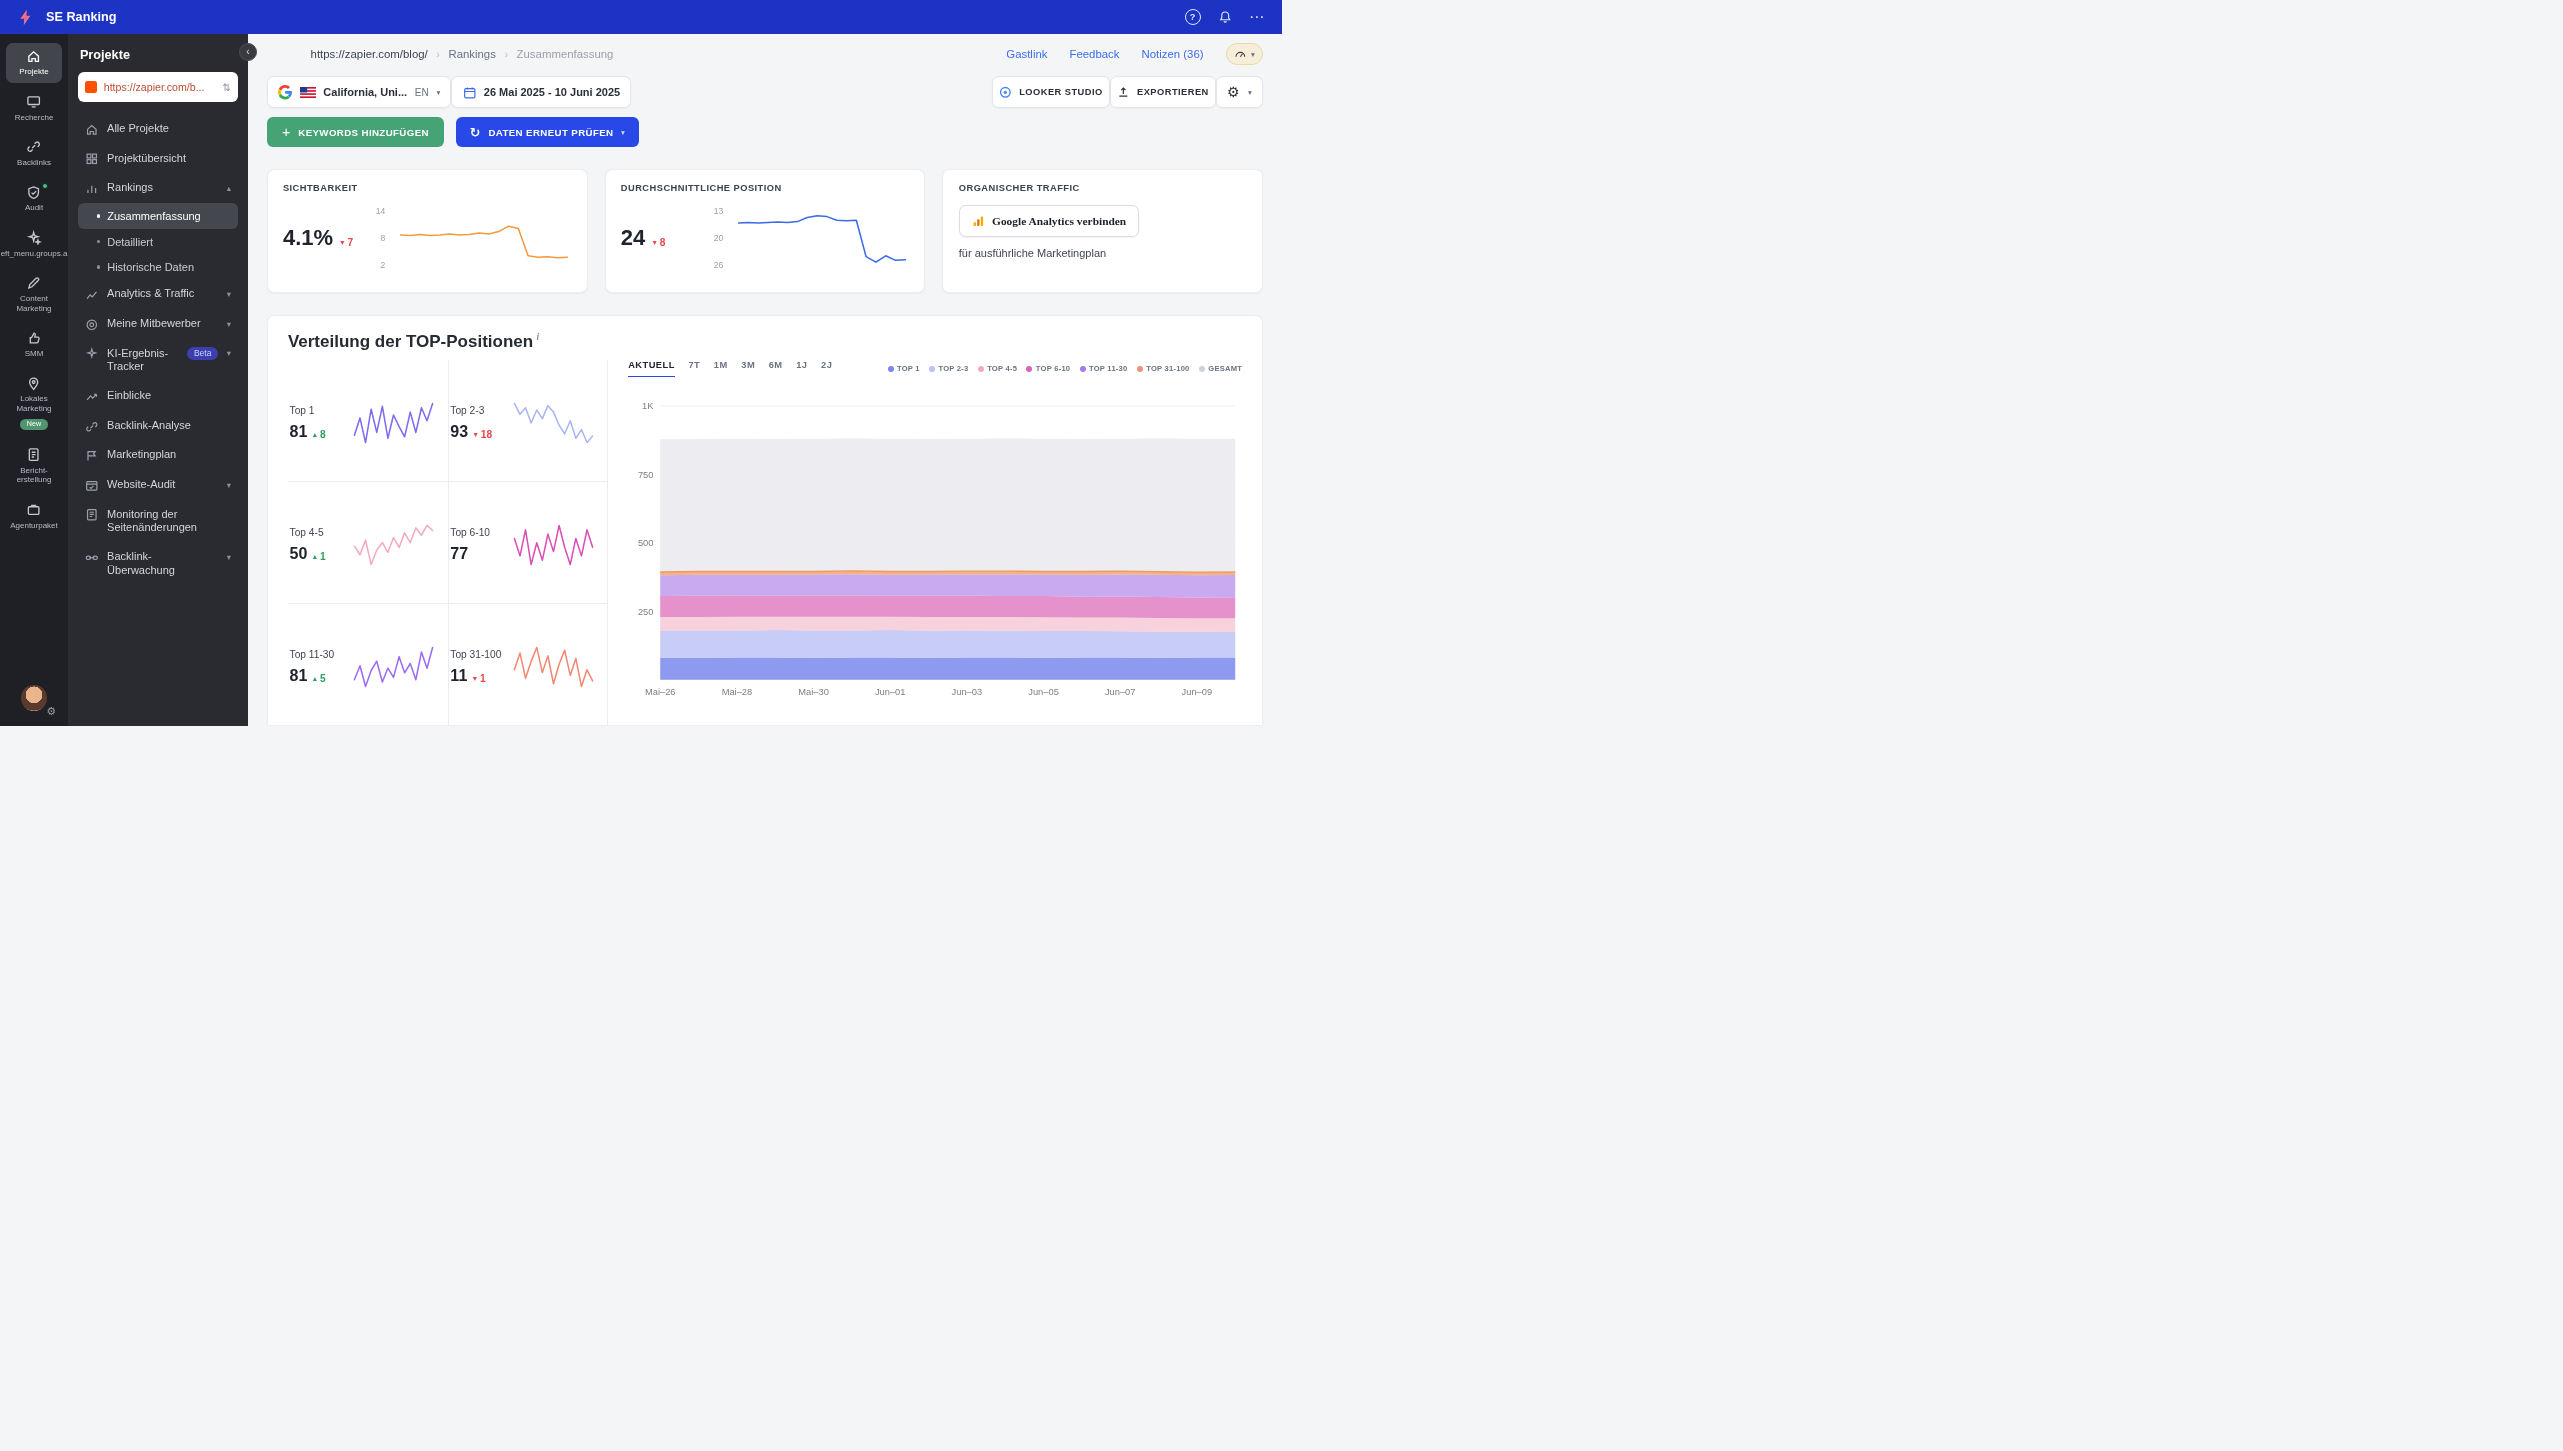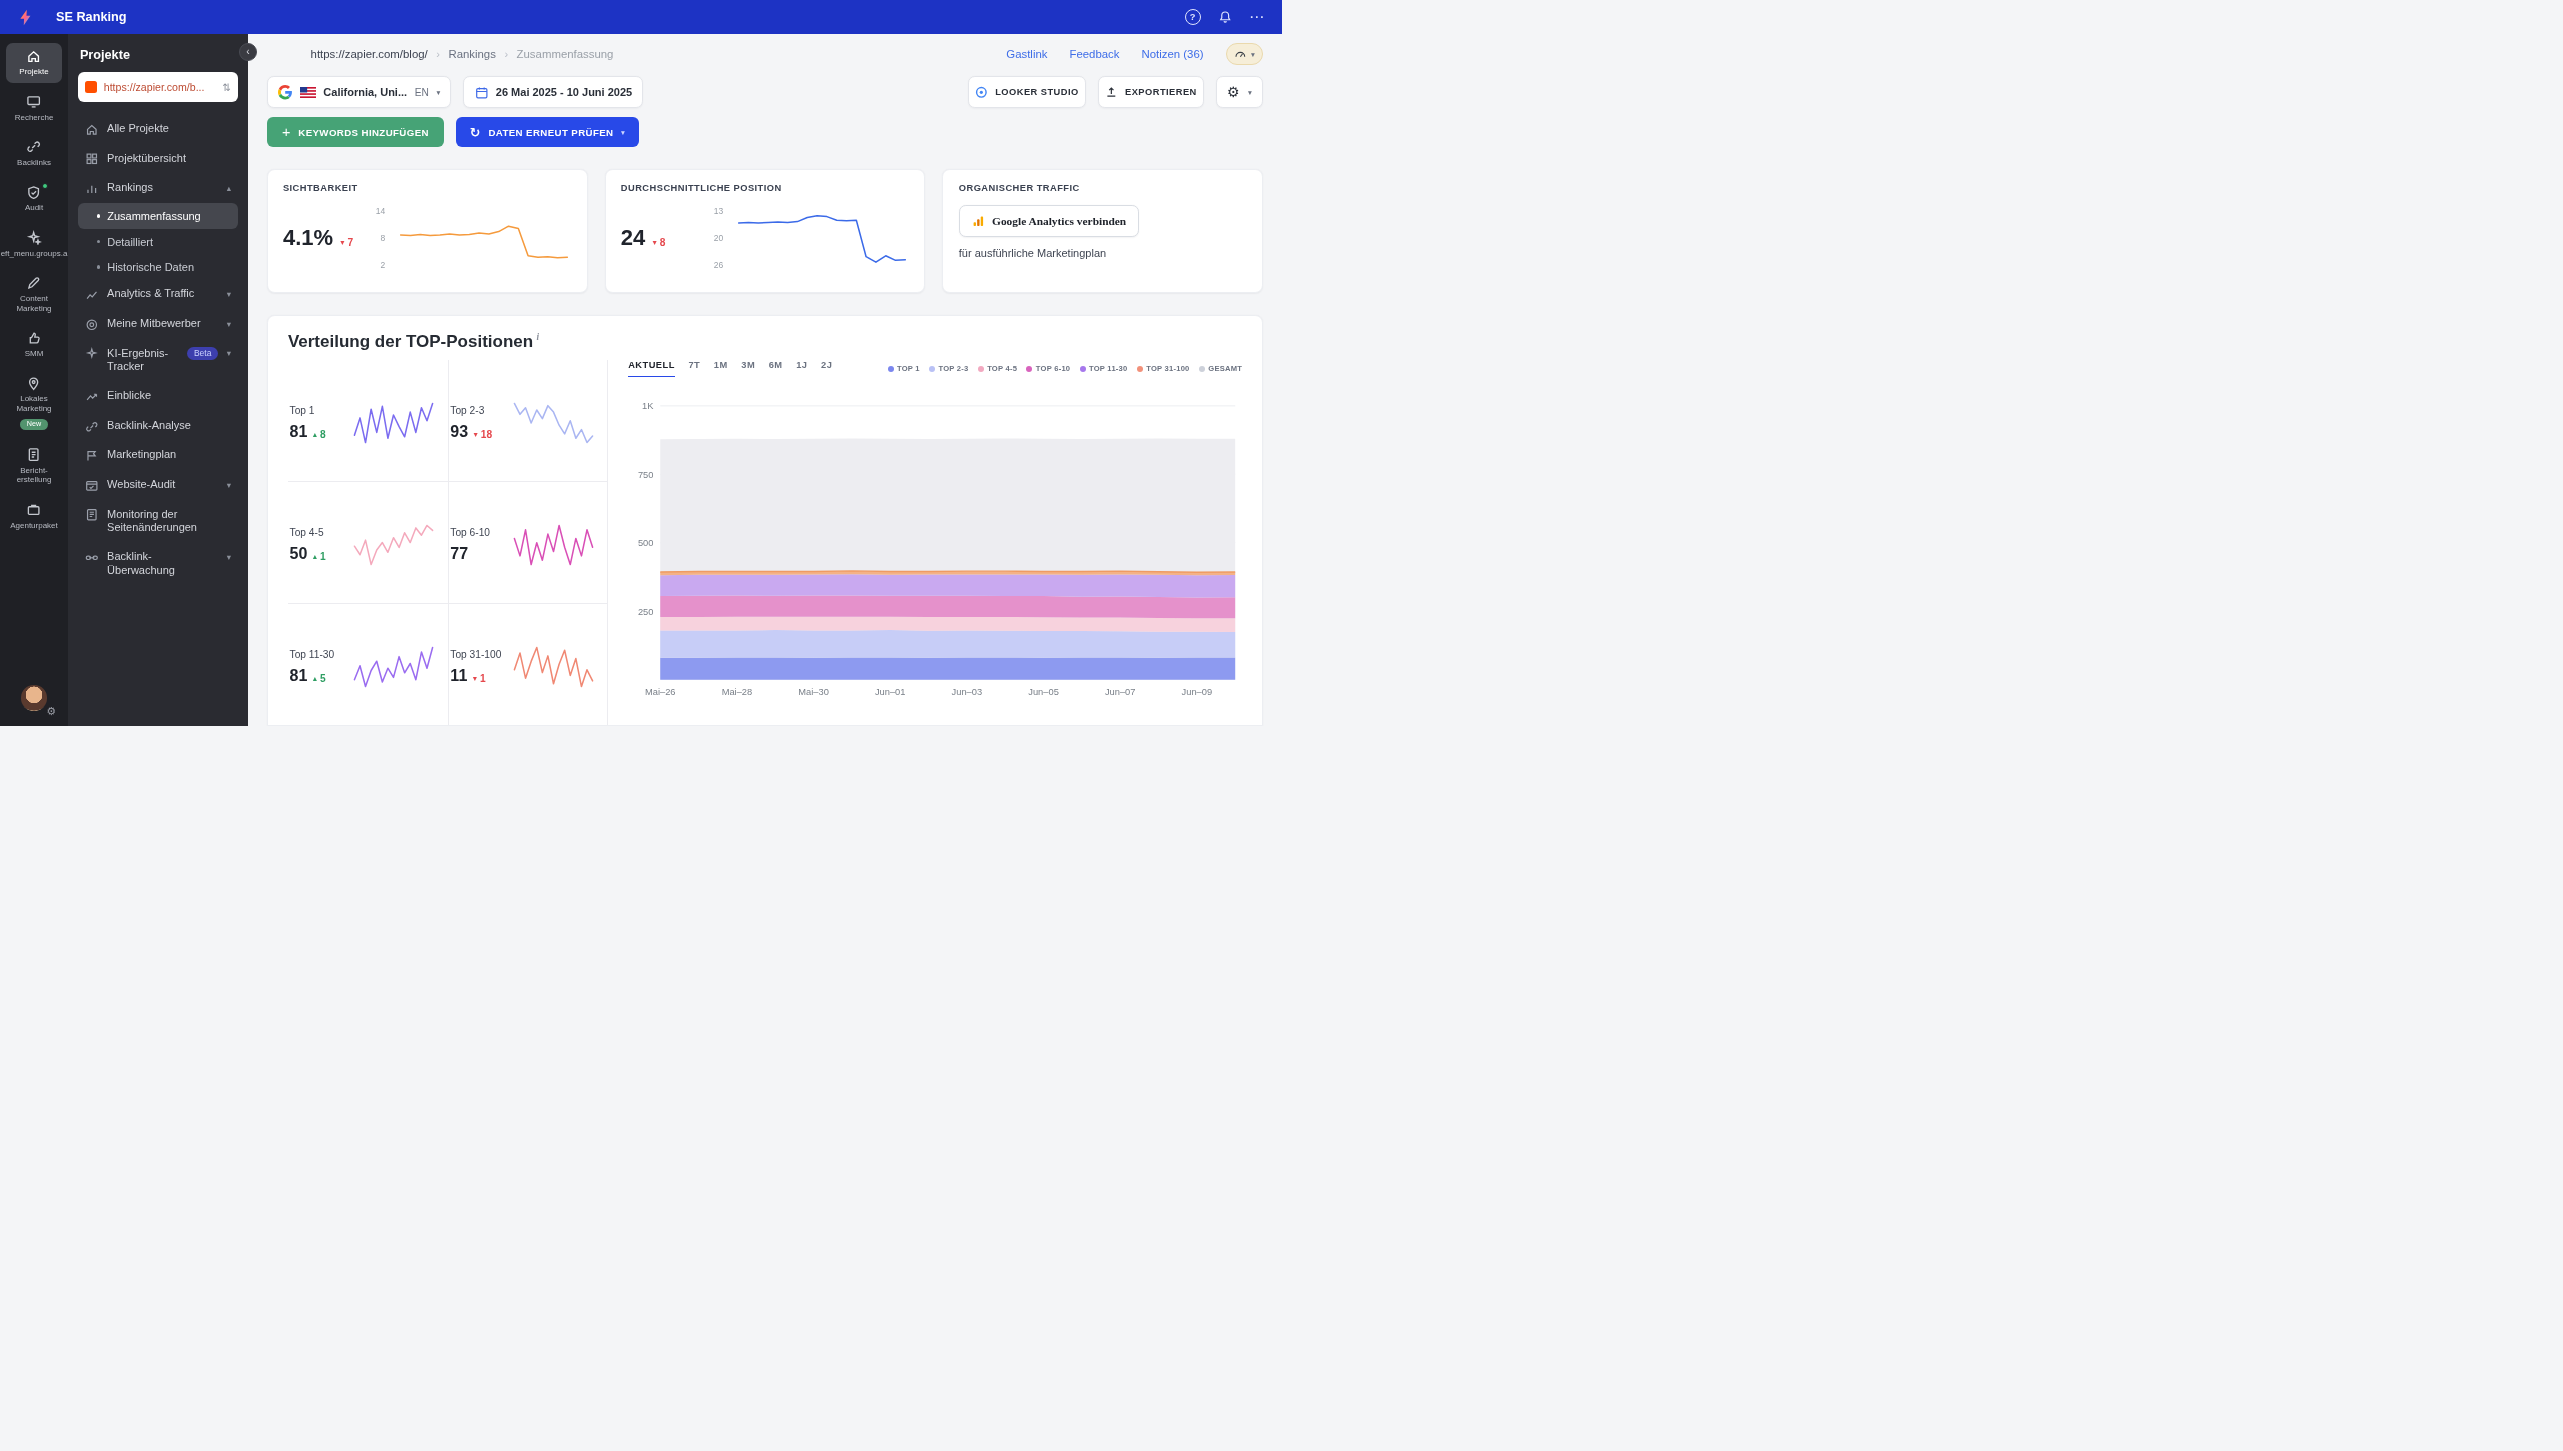--- a/index.html
+++ b/index.html
@@ -1,21 +1,21 @@
 <!DOCTYPE html>
 <html style="font-size:13.6px"><head>
 <meta charset="utf-8">
 <style>
   * { margin:0; padding:0; box-sizing:border-box; }
   html,body { width:1282px; height:726px; overflow:hidden;
     font-family:"Liberation Sans","DejaVu Sans",sans-serif; background:#f4f5f7; color:#20242c; }
 
   
   .topbar { height:34px; background:#1d33c4; display:flex; align-items:center; justify-content:space-between; padding:0 17px; }
-  .brand { display:flex; align-items:center; gap:22px; color:#fff; font-weight:700; font-size:12.7px; }
+  .brand { display:flex; align-items:center; gap:12px; color:#fff; font-weight:700; font-size:12.7px; }
   .topbar-right { display:flex; align-items:center; gap:17px; color:#dfe4ff; }
   .help-circle { width:16px; height:16px; border:1.4px solid #dfe4ff; border-radius:50%; display:flex; align-items:center; justify-content:center; font-size:9.3px; font-weight:700; cursor:pointer; }
   .dots { font-size:15.3px; letter-spacing:0.8px; cursor:pointer; }
 
   
   .shell { display:flex; height:692px; }
 
   
   .rail { width:68px; background:#1f2025; display:flex; flex-direction:column; align-items:center; padding:8.5px 0 6.8px; position:relative; }
   .rail-item { width:56px; padding:6px 1.7px; margin-bottom:5.1px; border-radius:6.8px; display:flex; flex-direction:column; align-items:center; gap:3.4px; color:#b7bac2; font-size:8px; text-align:center; line-height:1.2; cursor:pointer; position:relative; }
@@ -54,21 +54,21 @@
   .crumb-row { margin-top:10.2px; height:20.3px; display:flex; justify-content:space-between;padding-left:44px; }
   .crumbs { display:flex; align-items:center; gap:8.5px; font-size:11.4px; }
   .crumb-url { color:#3c4250; }
   .crumb-sep { color:#b9bec7; font-size:11px; }
   .crumb-mid { color:#6a7180; }
   .crumb-last { color:#9aa0a8; }
   .head-links { display:flex; align-items:center; gap:22px; }
   .head-link { color:#3e6de8; font-size:11.4px; cursor:pointer; }
   .gauge-btn { background:#f6eed8; border:0.8px solid #ead9ad; border-radius:12px; height:22px; padding:0 7.6px; display:flex; align-items:center; gap:4.2px; cursor:pointer; color:#3a4048; }
 
-  .controls-row { margin-top:12px; display:flex; align-items:center; gap:12px; }
+  .controls-row { margin-top:12px; display:flex; align-items:center; }
   .sel-box { background:#fff; border:0.8px solid #e3e5ea; border-radius:6.8px; height:32px; display:flex; align-items:center; gap:7.6px; padding:0 10.2px; cursor:pointer; box-shadow:0 0.8px 1.7px rgba(16,24,40,.04); }
   .sel-main { font-size:11px; color:#2a2f38; font-weight:600; }
   .sel-lang { font-size:10.2px; color:#6b7280; }
   .caret { color:#6b7280; font-size:7.6px; }
   .ctrl-spacer { flex:1; }
   .wbtn { background:#fff; border:0.8px solid #e3e5ea; border-radius:6.8px; height:32px; display:flex; align-items:center; gap:7.6px; padding:0 6px; font-size:9.3px; font-weight:700; letter-spacing:.05em; color:#2a2f38; cursor:pointer; box-shadow:0 0.8px 1.7px rgba(16,24,40,.04); }
 
   .badge-row { margin-top:8.5px; display:flex; justify-content:center; }
   .idx-badge { background:#68b287; color:#fff; font-size:8.5px; font-weight:700; letter-spacing:.04em; padding:3.4px 12px; border-radius:9.3px; }
 

